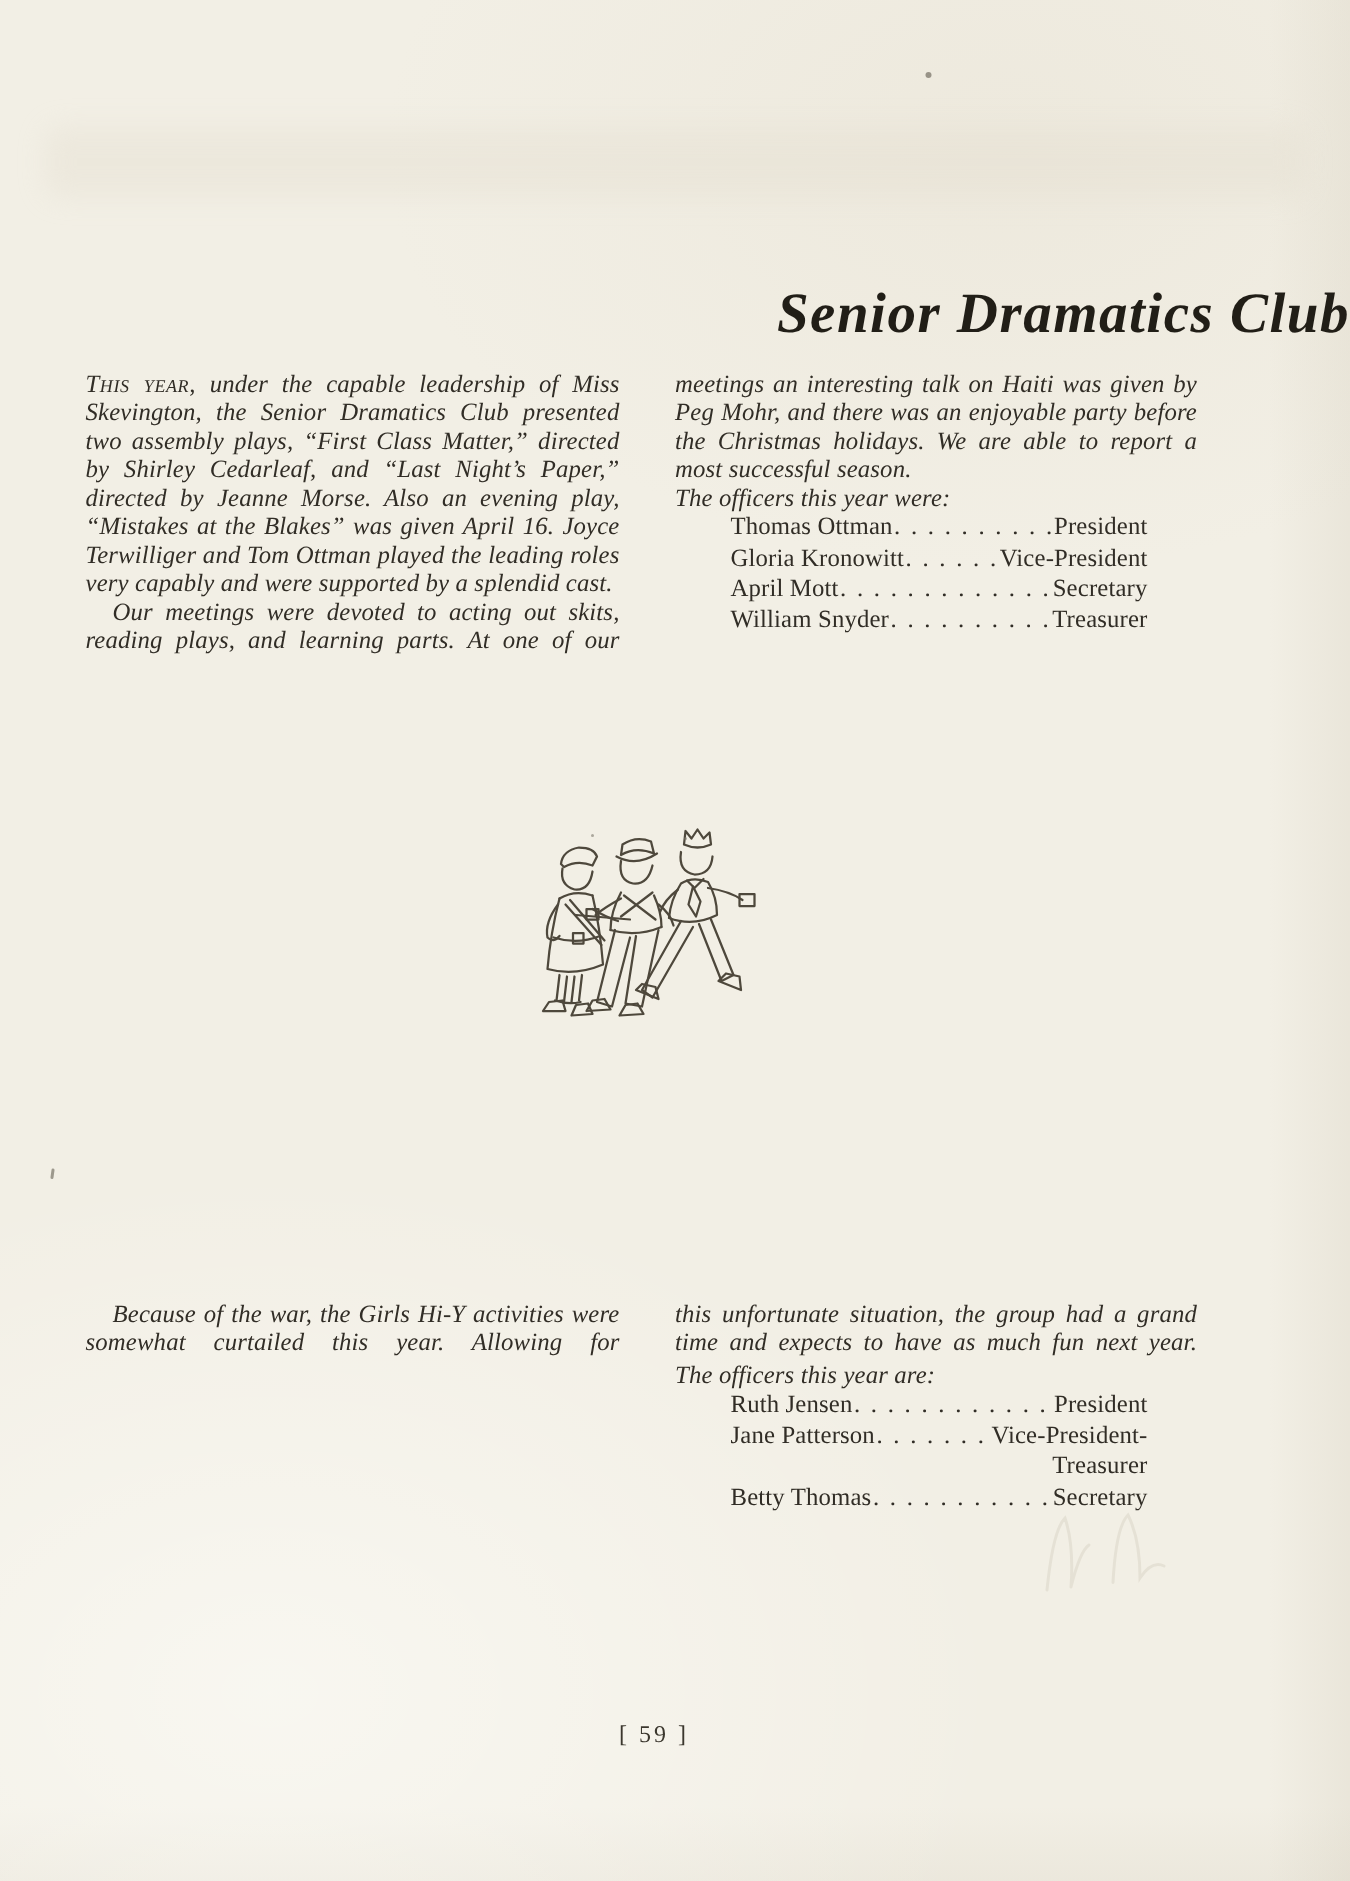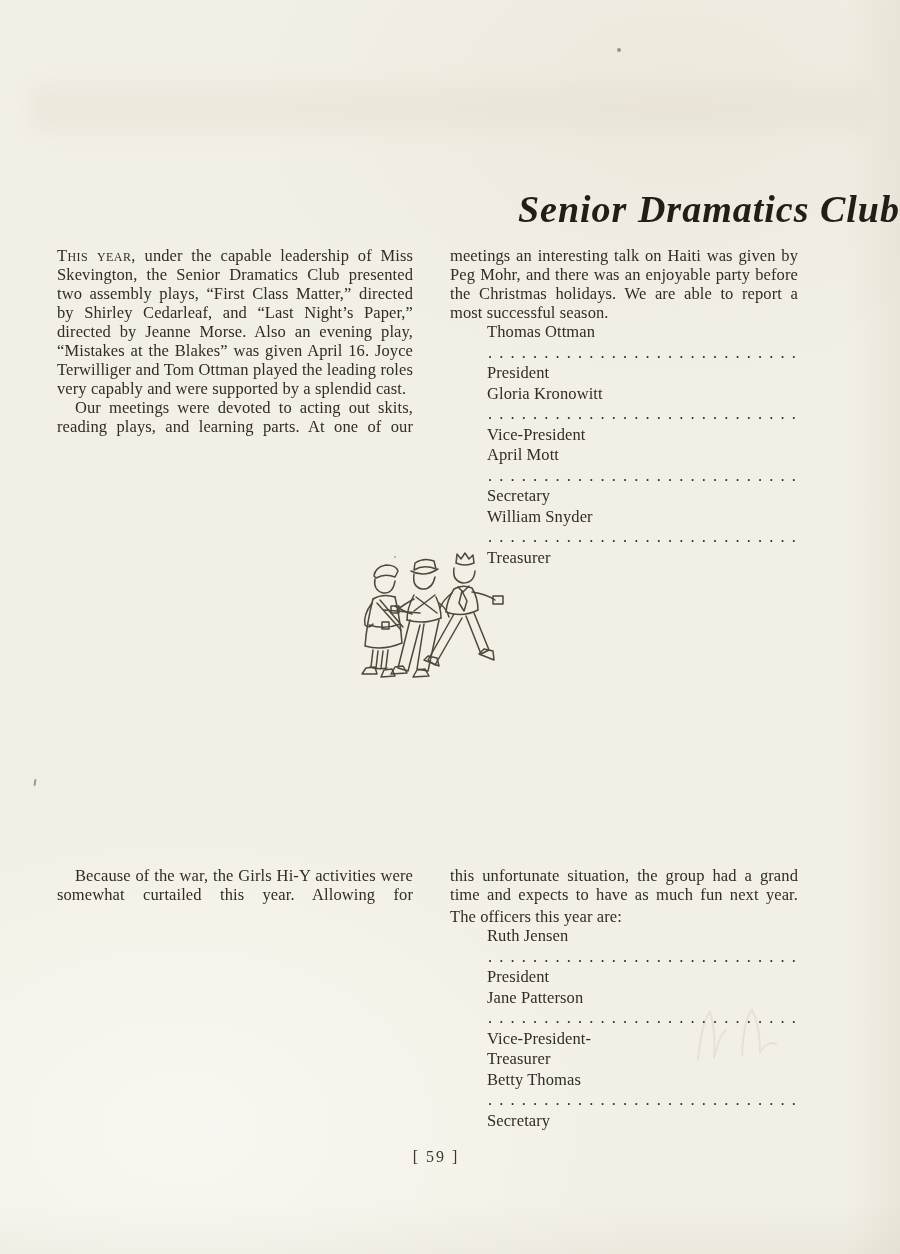--- a/index.html
+++ b/index.html
@@ -26,28 +26,28 @@
   #title-dramatics { top:186px; }
   #title-hiy { top:806px; }
   .col {
     position:absolute; font-size:16.5px; line-height:19px;
     text-align:justify; letter-spacing:.1px;
   }
   #sen-left  { left:57px;  top:246px; width:356px; }
   #sen-right { left:450px; top:246px; width:348px; }
   #gir-left  { left:57px;  top:866px; width:356px; }
   #gir-right { left:450px; top:866px; width:348px; }
-  .col p { margin:0; }
+  .col p { margin:0;font-style:italic; }
   .indent { text-indent:18px; }
   .cont-para { text-align-last:justify; }
   .lead { font-variant:small-caps; letter-spacing:.4px; }
   .officers-intro { margin:11px 0 2px 15px; text-align:left; text-align-last:auto; }
   .officers-intro.tight { margin-top:3px; }
   .officer-list { margin-left:37px; width:278px; }
-  .officer-row { display:flex; align-items:flex-start; line-height:20.5px; white-space:nowrap;flex-direction:column; }
+  .officer-row { display:flex; align-items:flex-end; line-height:20.5px; white-space:nowrap; }
   .officer-name { flex:0 0 auto; }
   .leader { flex:1 1 auto; overflow:hidden; margin:0 1px; }
   .leader::after { content:". . . . . . . . . . . . . . . . . . . . . . . . . . . ."; letter-spacing:1.5px; }
   .officer-role { flex:0 0 auto; }
   .officer-row.cont { justify-content:flex-end; }
   .illustration { position:absolute; left:358px; top:550px; }
   .illustration path, .illustration rect {
     fill:none; stroke:#4e483c; stroke-width:1.5;
     stroke-linecap:round; stroke-linejoin:round;
   }
@@ -73,20 +73,21 @@
 
   <div class="section-title" id="title-dramatics">Senior Dramatics Club</div>
 
   <div class="col" id="sen-left">
     <p><span class="lead">This year,</span><span> under the capable leadership of Miss Skevington, the Senior Dramatics Club presented two assembly plays, “First Class Matter,” directed by Shirley Cedarleaf, and “Last Night’s Paper,” directed by Jeanne Morse. Also an evening play, “Mistakes at the Blakes” was given April 16. Joyce Terwilliger and Tom Ottman played the leading roles very capably and were supported by a splendid cast.</span></p>
     <p class="indent cont-para">Our meetings were devoted to acting out skits, reading plays, and learning parts. At one of our</p>
   </div>
 
   <div class="col" id="sen-right">
     <p>meetings an interesting talk on Haiti was given by Peg Mohr, and there was an enjoyable party before the Christmas holidays. We are able to report a most successful season.</p>
+    <p class="officers-intro">The officers this year were:</p>
     <div class="officer-list">
       <div class="officer-row">
         <span class="officer-name">Thomas Ottman</span>
         <span class="leader"></span>
         <span class="officer-role">President</span>
       </div>
       <div class="officer-row">
         <span class="officer-name">Gloria Kronowitt</span>
         <span class="leader"></span>
         <span class="officer-role">Vice-President</span>

